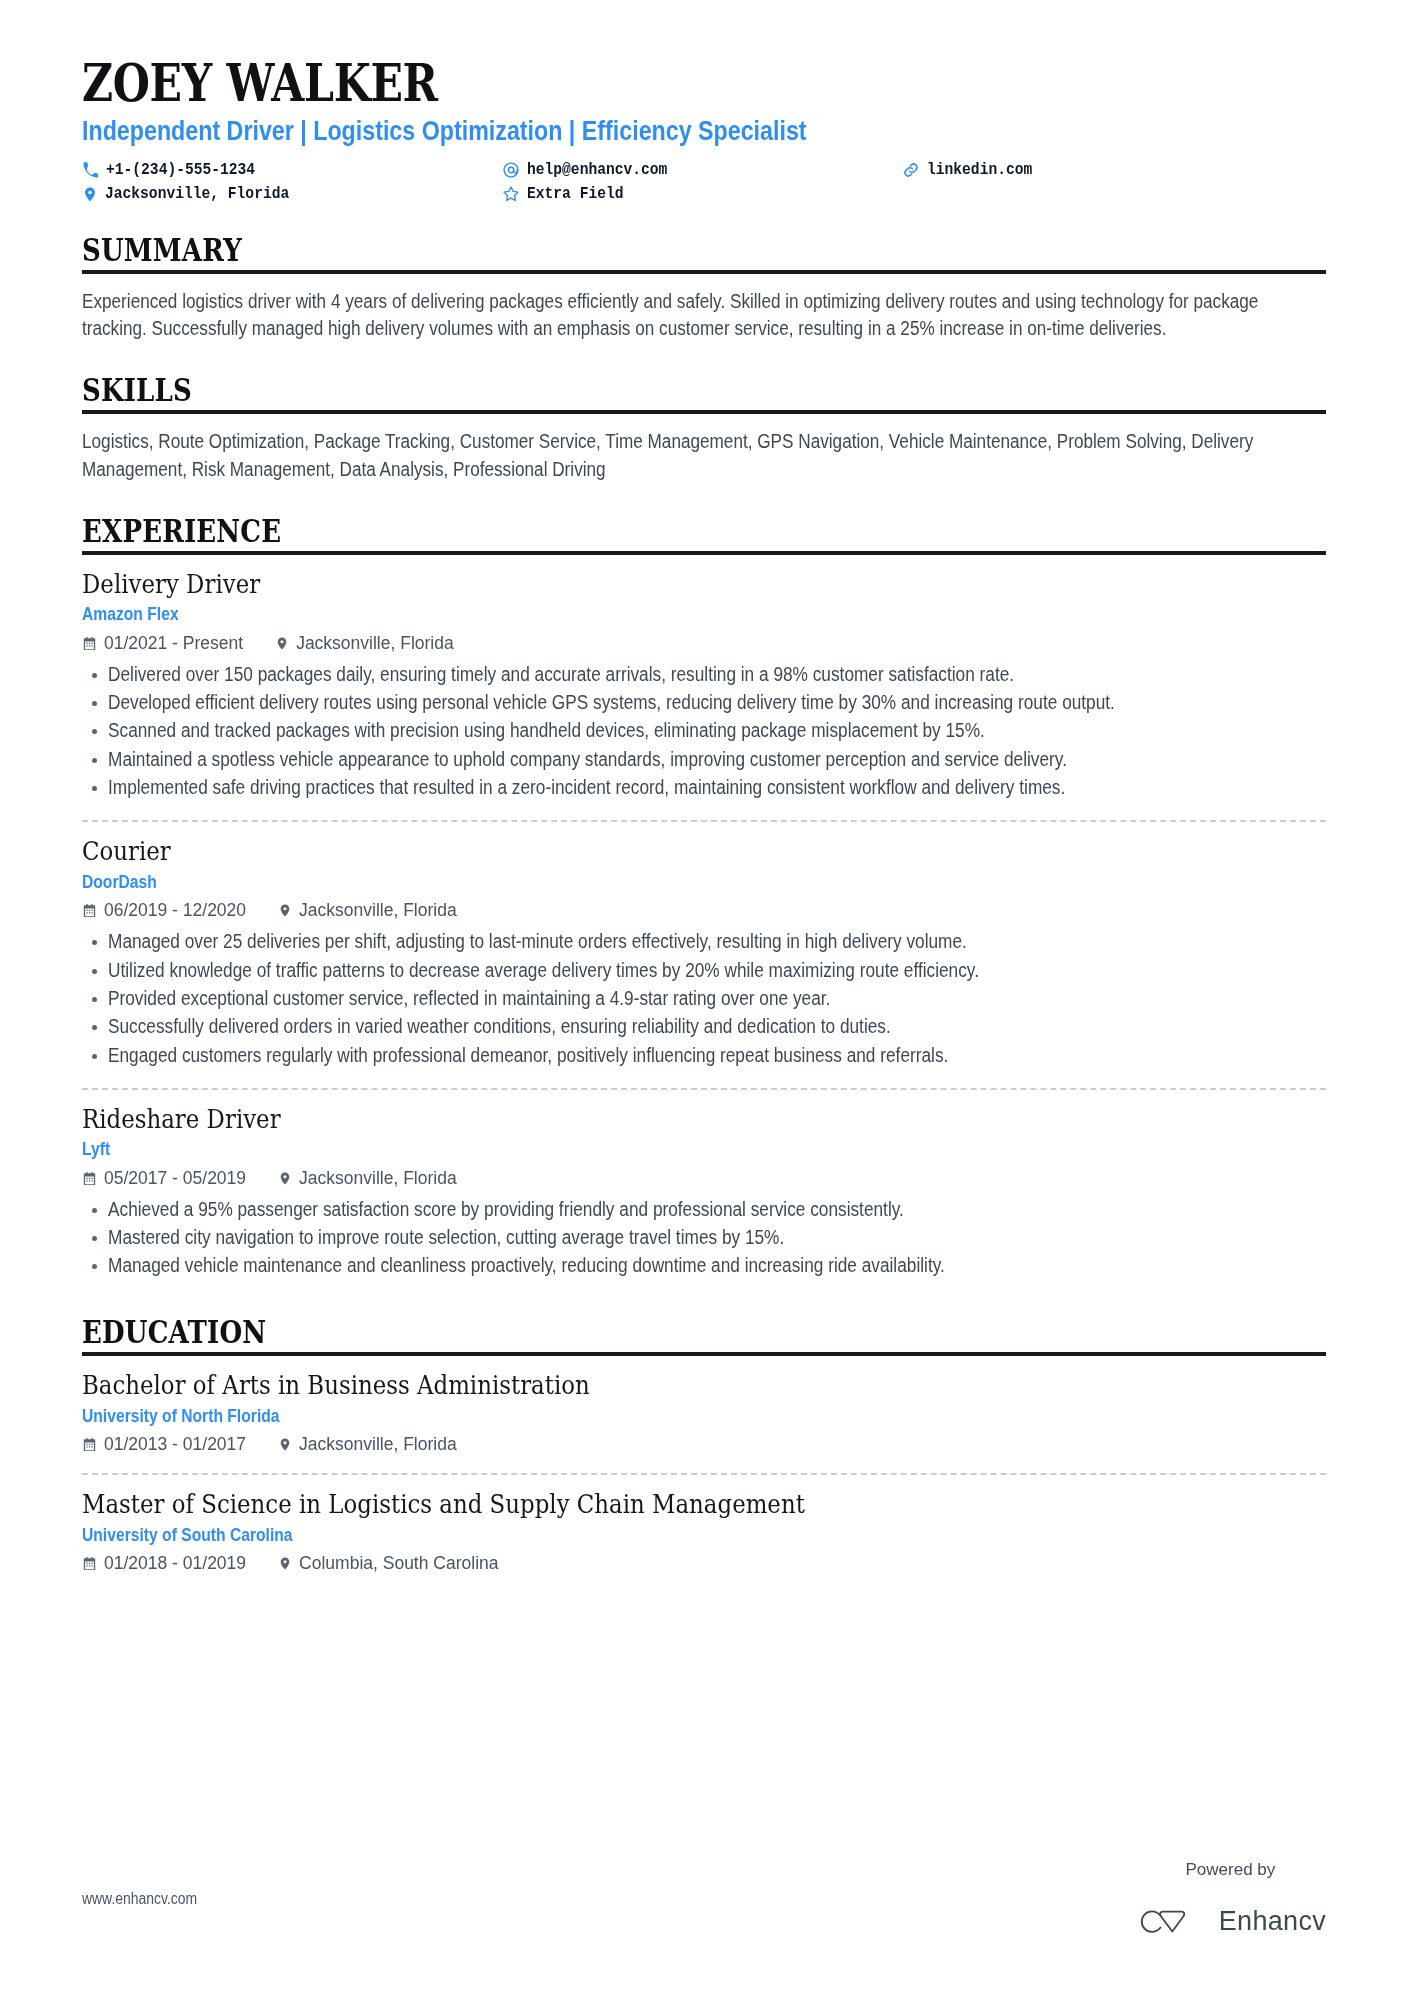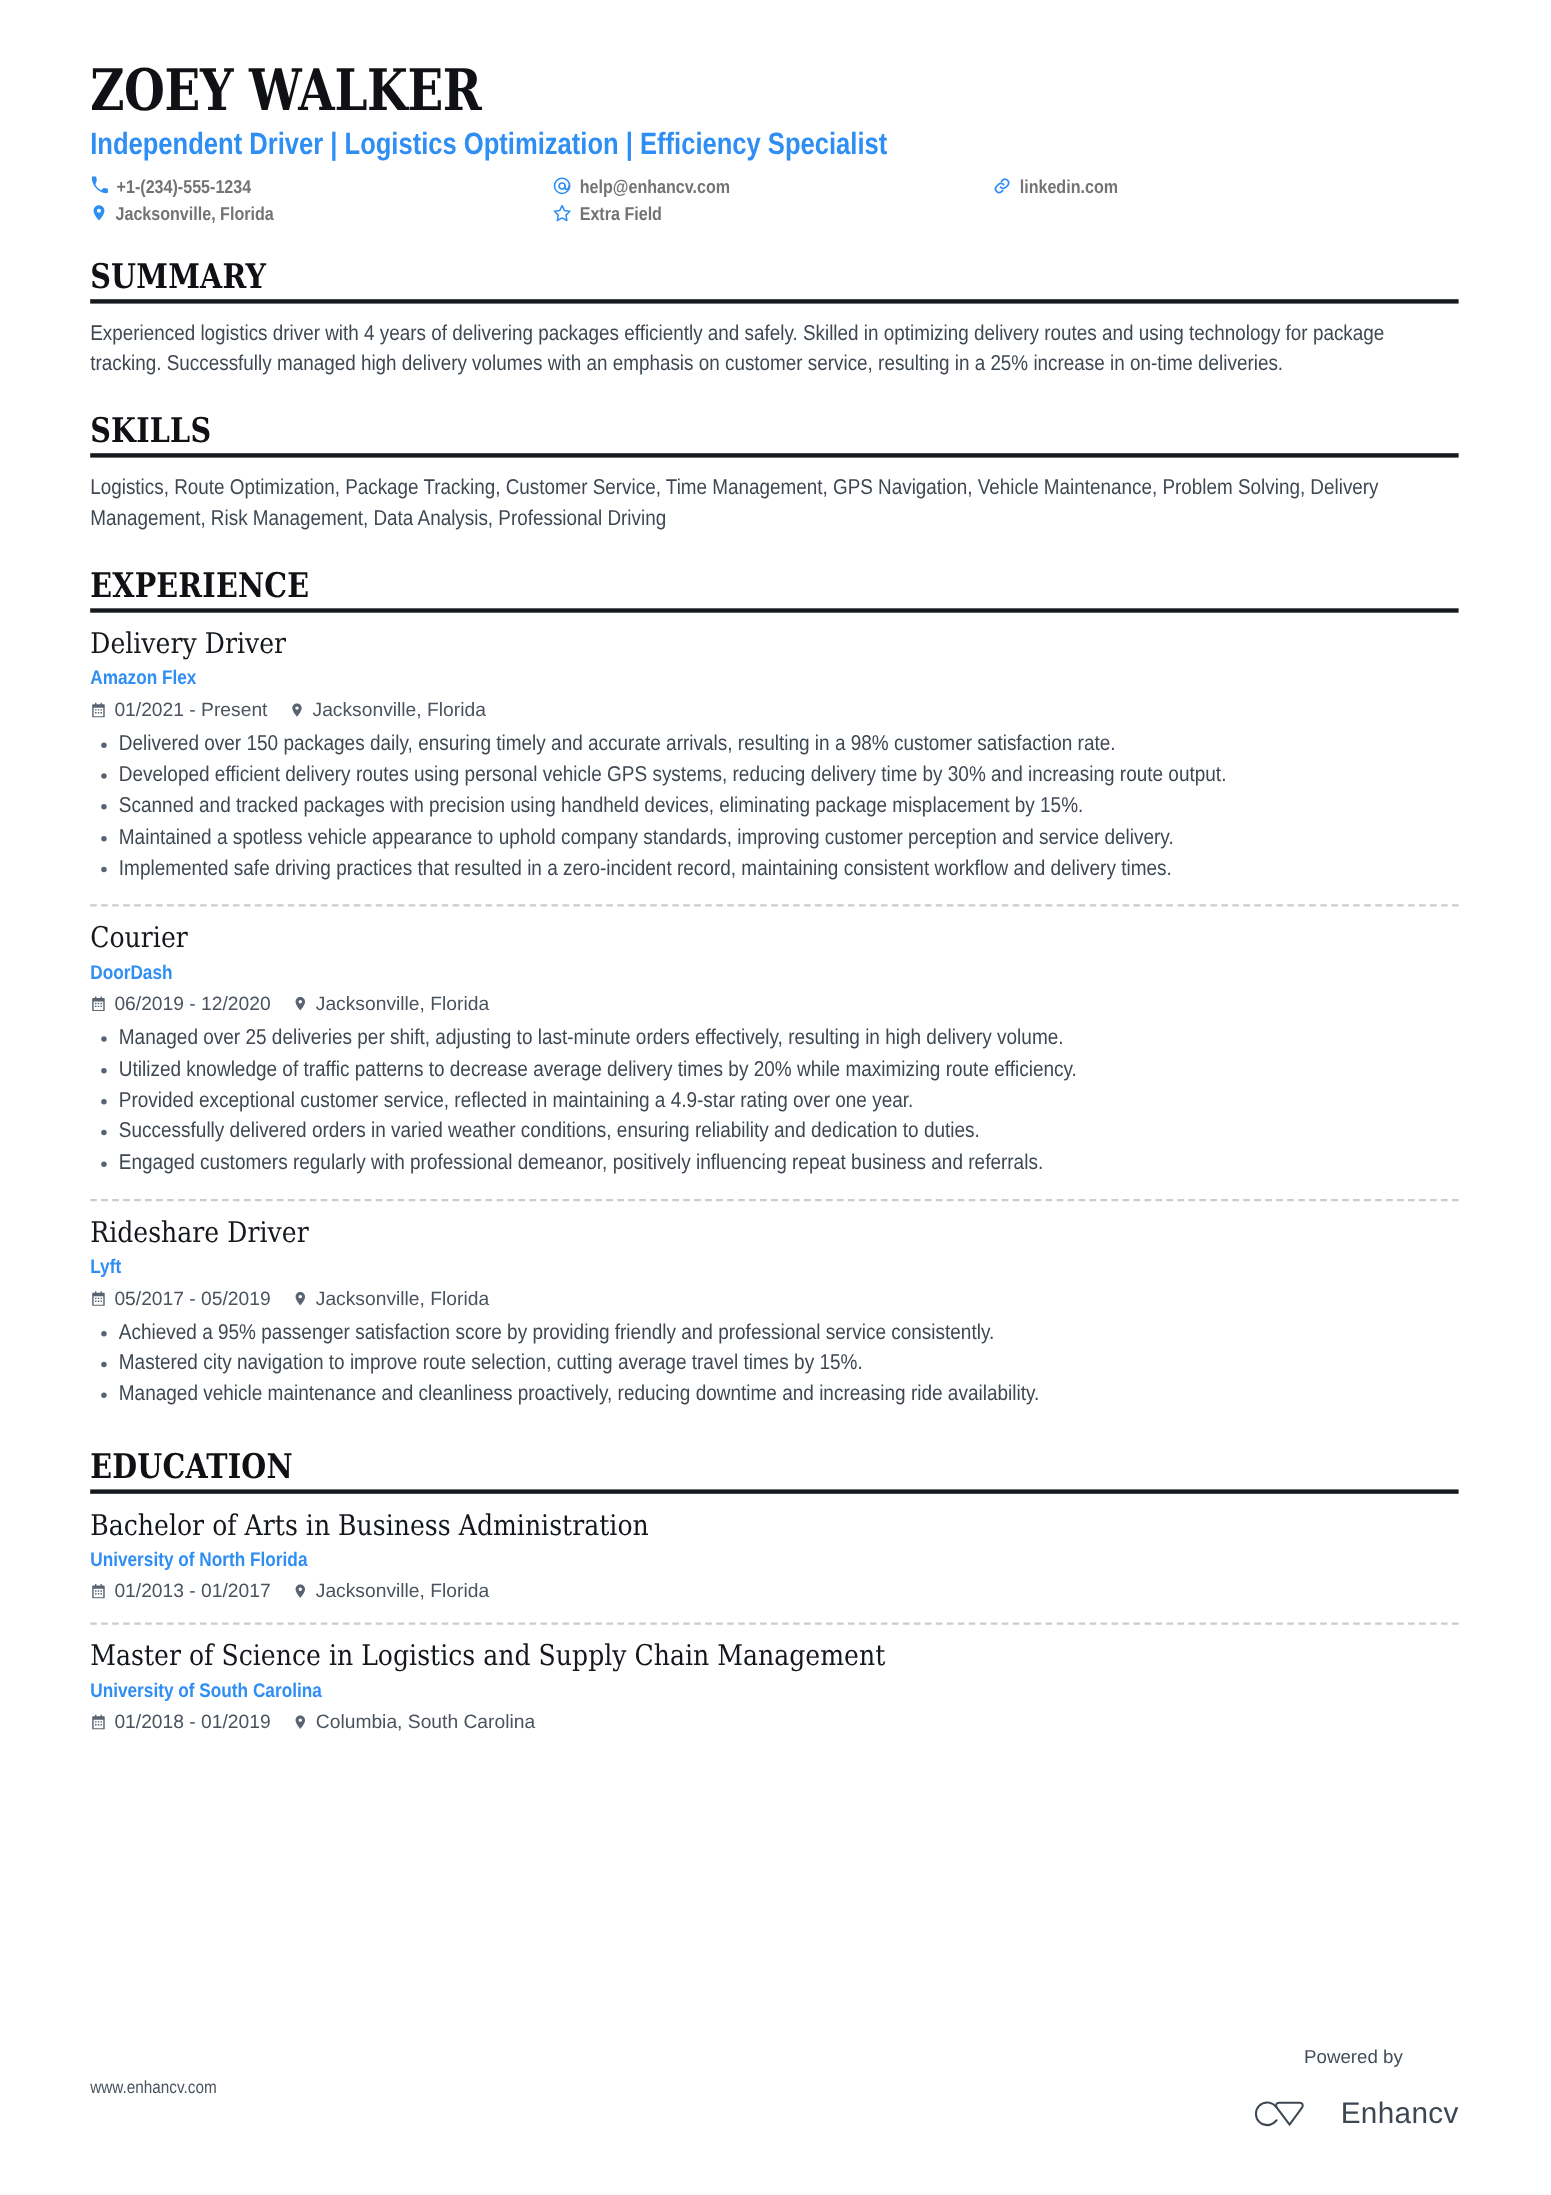--- a/index.html
+++ b/index.html
@@ -52,26 +52,26 @@
 
   .contact-grid {
     margin-top: 12px;
     display: grid;
     grid-template-columns: 420px 400px auto;
     row-gap: 5px;
   }
 
   .contact-item {
     display: flex;
-    align-items: flex-start;
+    align-items: flex-end;
     gap: 7px;
-    font-family: Liberation Sans, sans-serif;
+    font-family: Liberation Mono, monospace;
     font-weight: bold;
     font-size: 17px;
-    color: #737373;
+    color: #0f172a;
     white-space: nowrap;
   }
   .contact-item .ctext {
     transform: scaleX(0.86);
     transform-origin: left center;
   }
 
   .ico {
     display: inline-flex;
     align-items: center;
@@ -141,21 +141,21 @@
     color: #2f8ef4;
     margin-top: 4px;
     transform: scaleX(0.87);
     transform-origin: left center;
     white-space: nowrap;
   }
 
   .entry-meta {
     display: flex;
     align-items: center;
-    gap: 20px;
+    gap: 32px;
     margin-top: 6px;
   }
   .meta-item {
     display: flex;
     align-items: center;
     gap: 7px;
     font-family: "Liberation Sans", sans-serif;
     font-size: 17.5px;
     color: #4a535e;
     white-space: nowrap;

